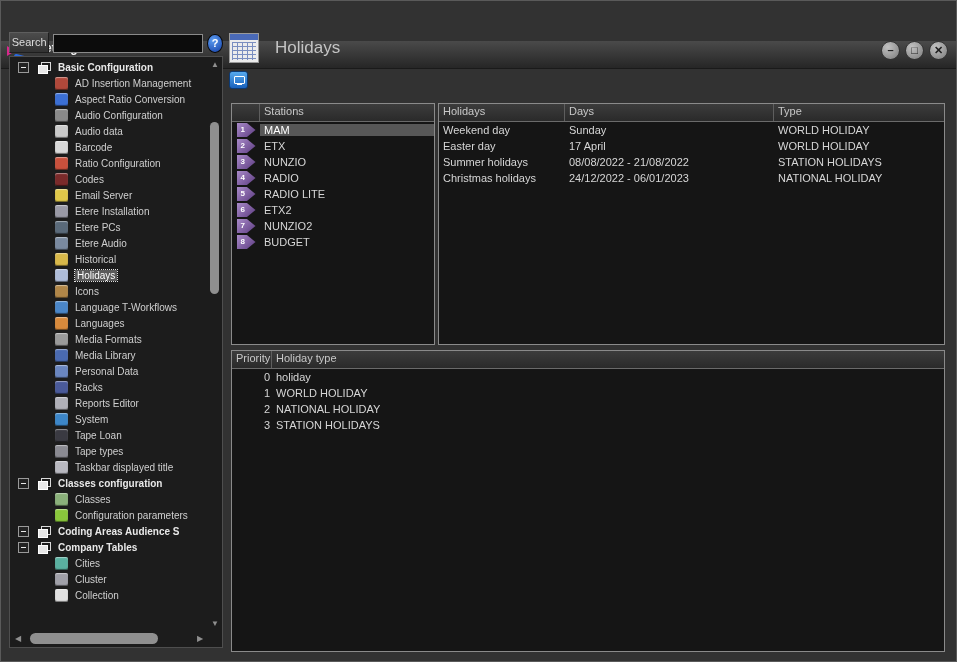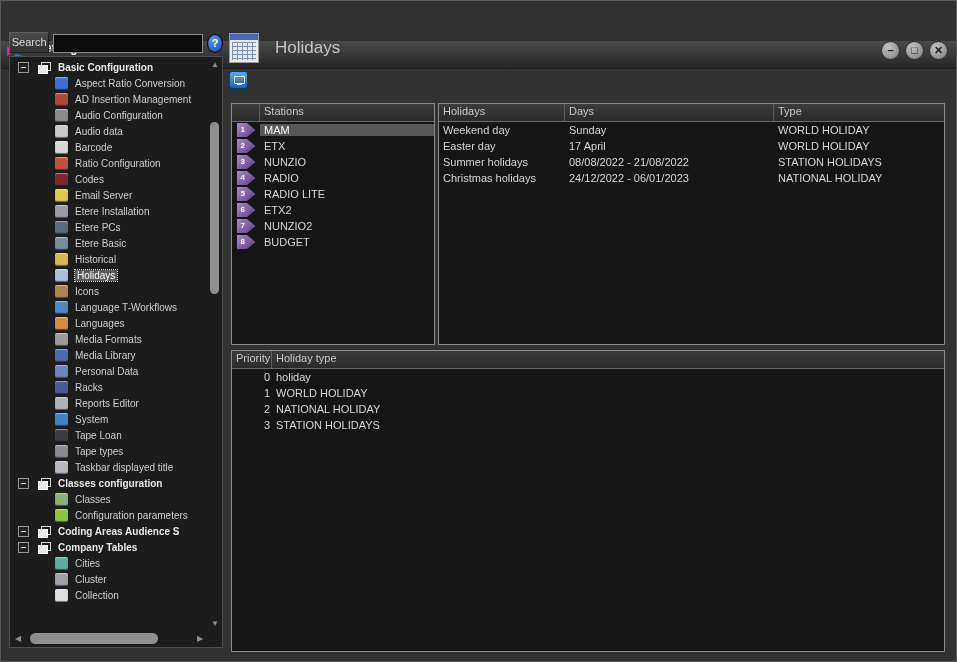--- a/index.html
+++ b/index.html
@@ -105,28 +105,28 @@
   </div>
 
   <div class="tree-panel">
     <div class="tree-rows" id="tree-rows">
         <div class="tree-row group">
           <span class="expander"></span>
           <span class="group-icon"></span>
           <span class="tree-label">Basic Configuration</span>
         </div>
         <div class="tree-row">
+          <span class="tree-icon" style="background: rgb(176, 72, 58);"></span>
+          <span class="tree-label">AD Insertion Management</span>
+        </div>
+        <div class="tree-row">
           <span class="tree-icon" style="background: rgb(59, 111, 212);"></span>
           <span class="tree-label">Aspect Ratio Conversion</span>
         </div>
         <div class="tree-row">
-          <span class="tree-icon" style="background: rgb(176, 72, 58);"></span>
-          <span class="tree-label">AD Insertion Management</span>
-        </div>
-        <div class="tree-row">
           <span class="tree-icon" style="background: rgb(138, 138, 138);"></span>
           <span class="tree-label">Audio Configuration</span>
         </div>
         <div class="tree-row">
           <span class="tree-icon" style="background: rgb(201, 201, 201);"></span>
           <span class="tree-label">Audio data</span>
         </div>
         <div class="tree-row">
           <span class="tree-icon" style="background: rgb(216, 216, 216);"></span>
           <span class="tree-label">Barcode</span>
@@ -146,21 +146,21 @@
         <div class="tree-row">
           <span class="tree-icon" style="background: rgb(154, 154, 166);"></span>
           <span class="tree-label">Etere Installation</span>
         </div>
         <div class="tree-row">
           <span class="tree-icon" style="background: rgb(90, 106, 122);"></span>
           <span class="tree-label">Etere PCs</span>
         </div>
         <div class="tree-row">
           <span class="tree-icon" style="background: rgb(122, 138, 160);"></span>
-          <span class="tree-label">Etere Basic</span>
+          <span class="tree-label">Etere Audio</span>
         </div>
         <div class="tree-row">
           <span class="tree-icon" style="background: rgb(216, 184, 74);"></span>
           <span class="tree-label">Historical</span>
         </div>
         <div class="tree-row selected">
           <span class="tree-icon" style="background: rgb(174, 188, 216);"></span>
           <span class="tree-label">Holidays</span>
         </div>
         <div class="tree-row">

